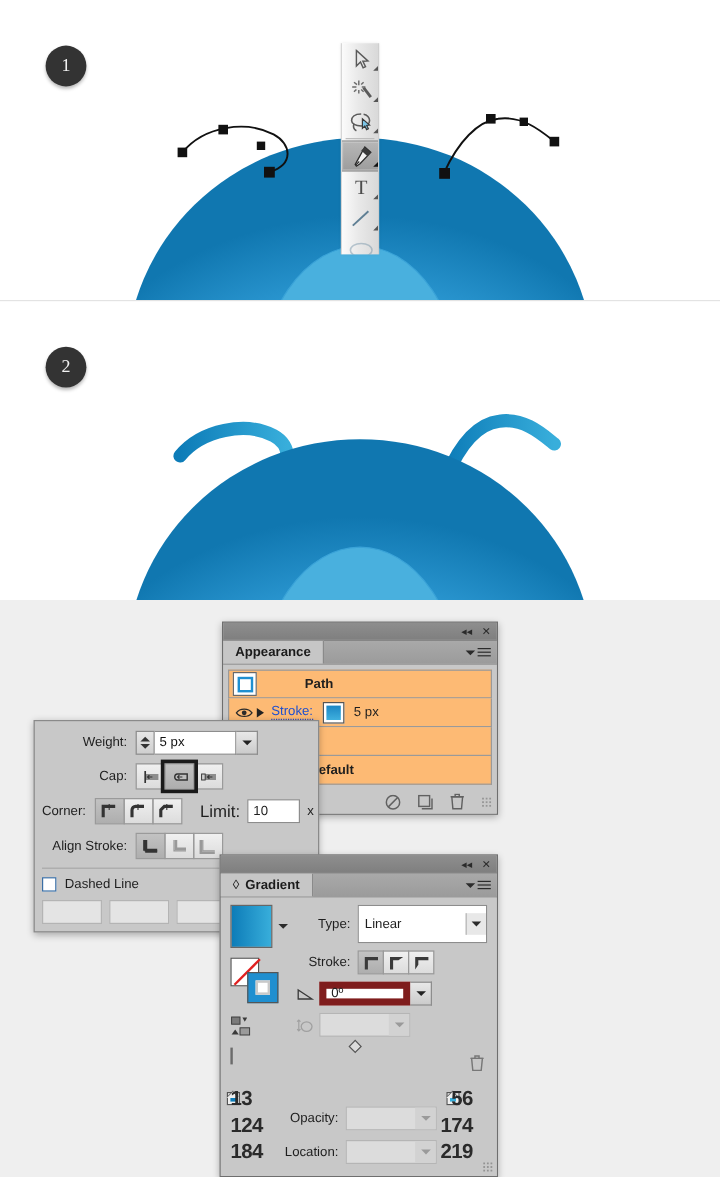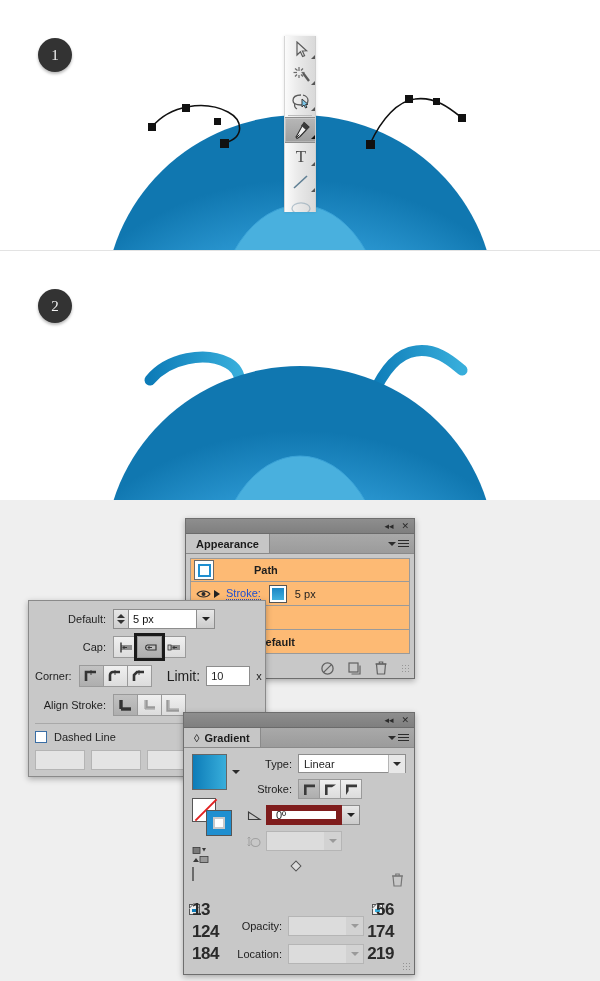--- a/index.html
+++ b/index.html
@@ -195,21 +195,21 @@
   .fs-wrap { position:relative;width:44px;height:38px;margin-top:8px; }
   .fs-fill { position:absolute;left:0;top:0;width:24px;height:24px;background:#fff;border:1px solid #555; }
   .fs-fill:before { content:"";position:absolute;left:-2px;top:10px;width:30px;height:2px;background:#e02020;transform:rotate(-45deg); }
   .fs-stroke { position:absolute;left:14px;top:12px;width:26px;height:26px;background:#1f8fd0;border:1px solid #555;display:flex;align-items:center;justify-content:center; }
   .fs-stroke i { width:12px;height:12px;background:#fff;border:2px solid #c9c9c9;display:block; }
   .gp-typeicons { margin-top:10px;display:flex;align-items:flex-end;gap:2px; }
   .gp-right { flex:1;padding-left:6px; }
   .gp-row { display:flex;align-items:center;margin-bottom:6px; }
   .gp-lbl { width:52px;text-align:right;padding-right:6px;font-size:11px; }
   .gp-select {
-    flex:1;height:19px;background:#fff;border:1px solid #8d8d8d;
+    flex:1;height:32px;background:#fff;border:1px solid #8d8d8d;
     display:flex;align-items:center;justify-content:space-between;padding:0 0 0 5px;font-size:11px;
   }
   .gp-select .arrbox { width:17px;height:18px;background:#e8e8e8;border-left:1px solid #b5b5b5;display:flex;align-items:center;justify-content:center; }
   .gp-angle-input { width:76px;height:20px;background:#fff;border:6px solid #7f1d1d;display:flex;align-items:center;padding:0 4px;font-size:11px; }
   .gp-disabled { width:76px;height:20px;background:#dcdcdc;border:1px solid #b5b5b5;display:flex;align-items:center;justify-content:flex-end; }
   .gp-disabled .arrbox { width:17px;height:18px;background:#d2d2d2;display:flex;align-items:center;justify-content:center; }
   .gp-disabled .caretdown { border-top-color:#9a9a9a; }
   .angle-ico { width:16px;margin-right:4px;display:flex;justify-content:center; }
 
   .grad-area { position:relative;margin-top:4px; }
@@ -442,21 +442,21 @@
         </svg>
     </span>
     <span class="grip"></span>
   </div>
 </div>
 
 <div class="panel" id="strokepanel">
   <div class="sp-body">
 
     <div class="sp-row">
-      <span class="sp-label">Default:</span>
+      <span class="sp-label">Weight:</span>
       <span class="spinner">
           <i class="up"></i>
           <i class="dn"></i>
         </span>
       <span class="txtfield" style="width:68px;">5 px</span>
       <span class="dd-btn">
           <i class="caretdown"></i>
         </span>
     </div>
 

